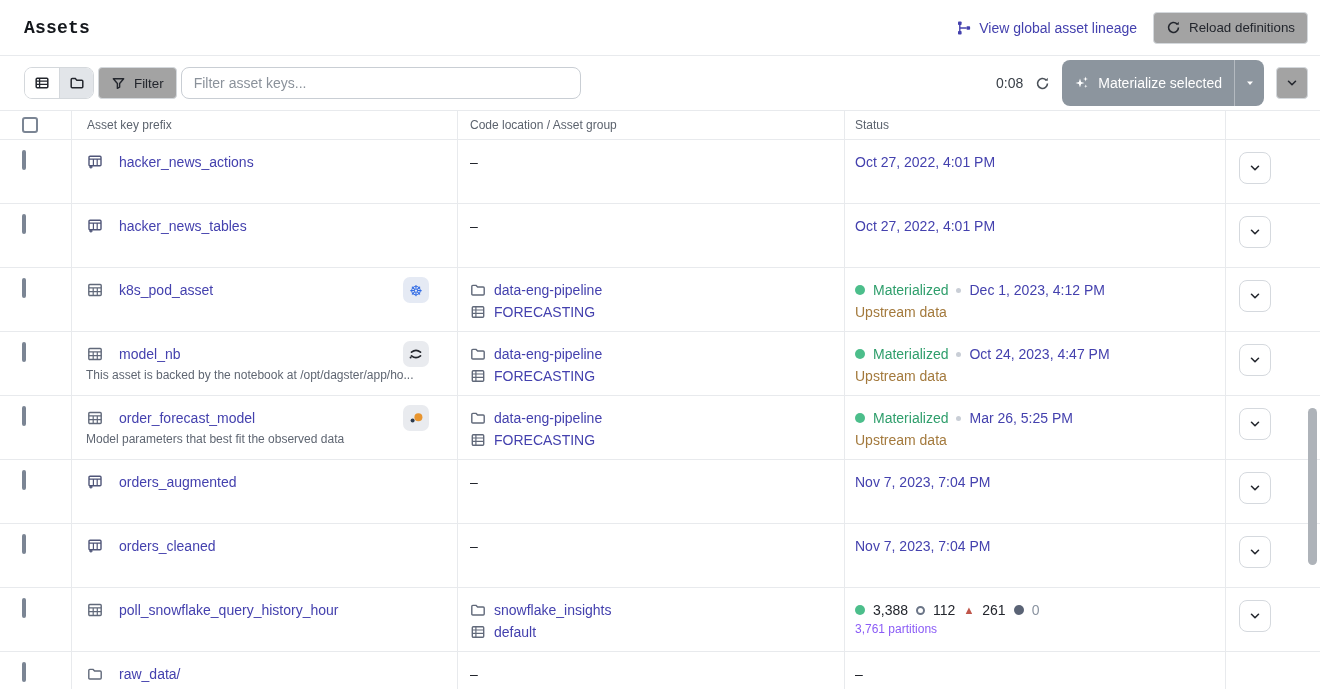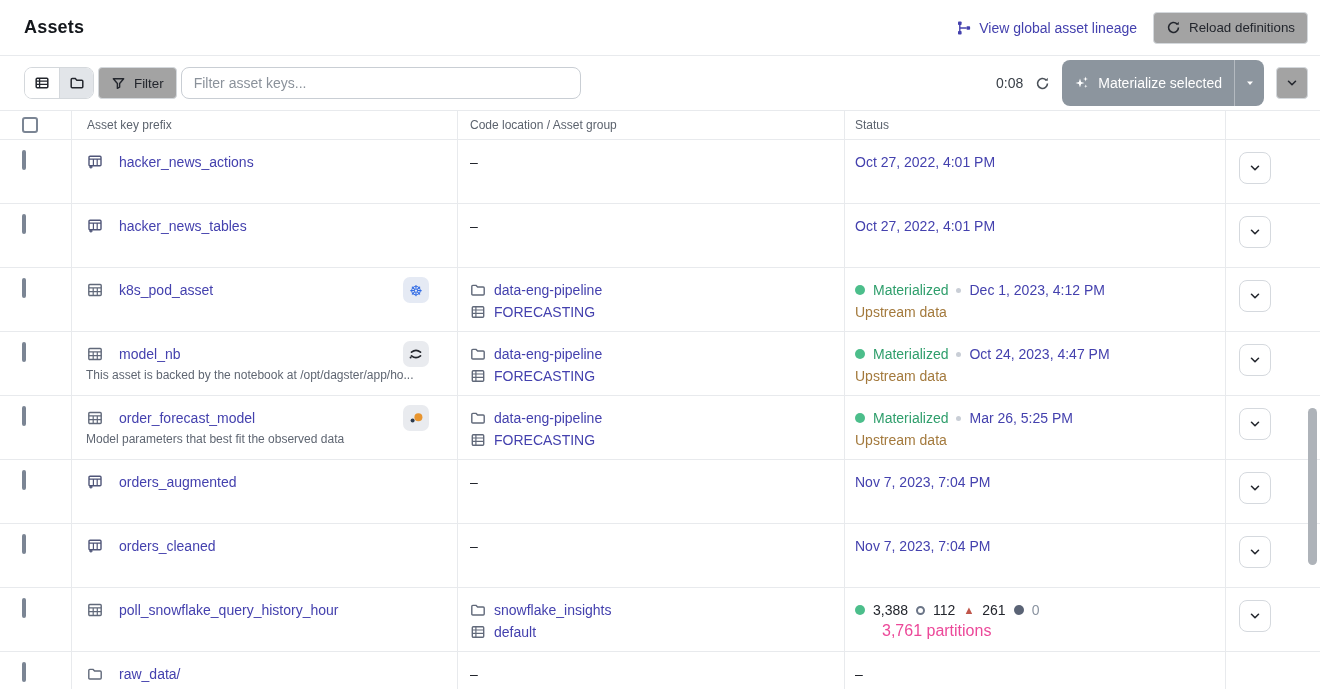--- a/index.html
+++ b/index.html
@@ -9,21 +9,21 @@
     --link:#4441AE; --border:#e8eaed; --btn-border:#d4d8dc;
     --green-text:#2E9E6B; --green-dot:#4CBE8B; --tan:#A3793C;
     --red:#C0564A; --gray-btn:#8C959E; --muted:#5c636e;
   }
   svg{display:block}
   .icon{display:inline-flex; align-items:center; justify-content:center; flex:none;}
 
   
   .page-header{height:56px; display:flex; align-items:center; justify-content:space-between;
     padding:0 12px 0 24px; border-bottom:1px solid var(--border);}
-  .page-title{font-size:18px; font-weight:700; color:#14171c; letter-spacing:.2px;}
+  .page-title{font-size:18px; font-weight:700; color:#14171c; letter-spacing:.2px;font-family:Liberation Mono, monospace;}
   .header-right{display:flex; align-items:center; gap:16px;}
   .lineage-link{display:flex; align-items:center; gap:7px; color:var(--link); cursor:pointer;justify-content:flex-end;}
   .btn{display:flex; align-items:center; gap:8px; height:32px; padding:0 12px;
     background:#a3a3a3; border:1px solid var(--btn-border); border-radius:4px; color:#23262d; cursor:pointer;}
 
   
   .toolbar{height:54px; display:flex; align-items:center; padding:0 12px 0 24px; gap:4px;}
   .seg{display:flex; height:32px; border:1px solid var(--btn-border); border-radius:8px; overflow:hidden;}
   .seg-btn{width:34px; display:flex; align-items:center; justify-content:center; background:#fff; cursor:pointer;}
   .seg-btn + .seg-btn{border-left:1px solid var(--btn-border);}
@@ -63,21 +63,21 @@
   .cell-status{padding:12px 0 0 10px;}
   .status-line{display:flex; align-items:center; gap:8px; height:20px; white-space:nowrap;}
   .dot{width:10px; height:10px; border-radius:50%; flex:none;}
   .dot-green{background:var(--green-dot);}
   .dot-sep{width:5px; height:5px; border-radius:50%; background:#c9ced6; flex:none;}
   .dot-hollow{width:9px; height:9px; border:2px solid #6b7587; background:#fff;}
   .dot-dark{background:#5a6375;}
   .tri{color:var(--red); font-size:11px; line-height:1;}
   .mat-label{color:var(--green-text);}
   .upstream{margin-top:2px; font-size:14px; color:var(--tan); height:20px; display:flex; align-items:center;}
-  .substat{margin-top:2px; font-size:16px; color:#ec4899;margin-left:27px;}
+  .substat{margin-top:2px; font-size:12px; color:#8b5cf6;}
   .count{color:#23262d;}
   .count.muted-num{color:#8a93a0;}
   .dash{color:#23262d;}
   .cell-menu{padding:12px 0 0 13px;}
   .menu-btn{width:32px; height:32px; display:flex; align-items:center; justify-content:center;
     background:#fff; border:1px solid #d5d9de; border-radius:8px; cursor:pointer;}
 
   
   .scroll-thumb{position:absolute; right:3px; top:408px; width:9px; height:157px;
     background:#aeb3b9; border-radius:5px;}

